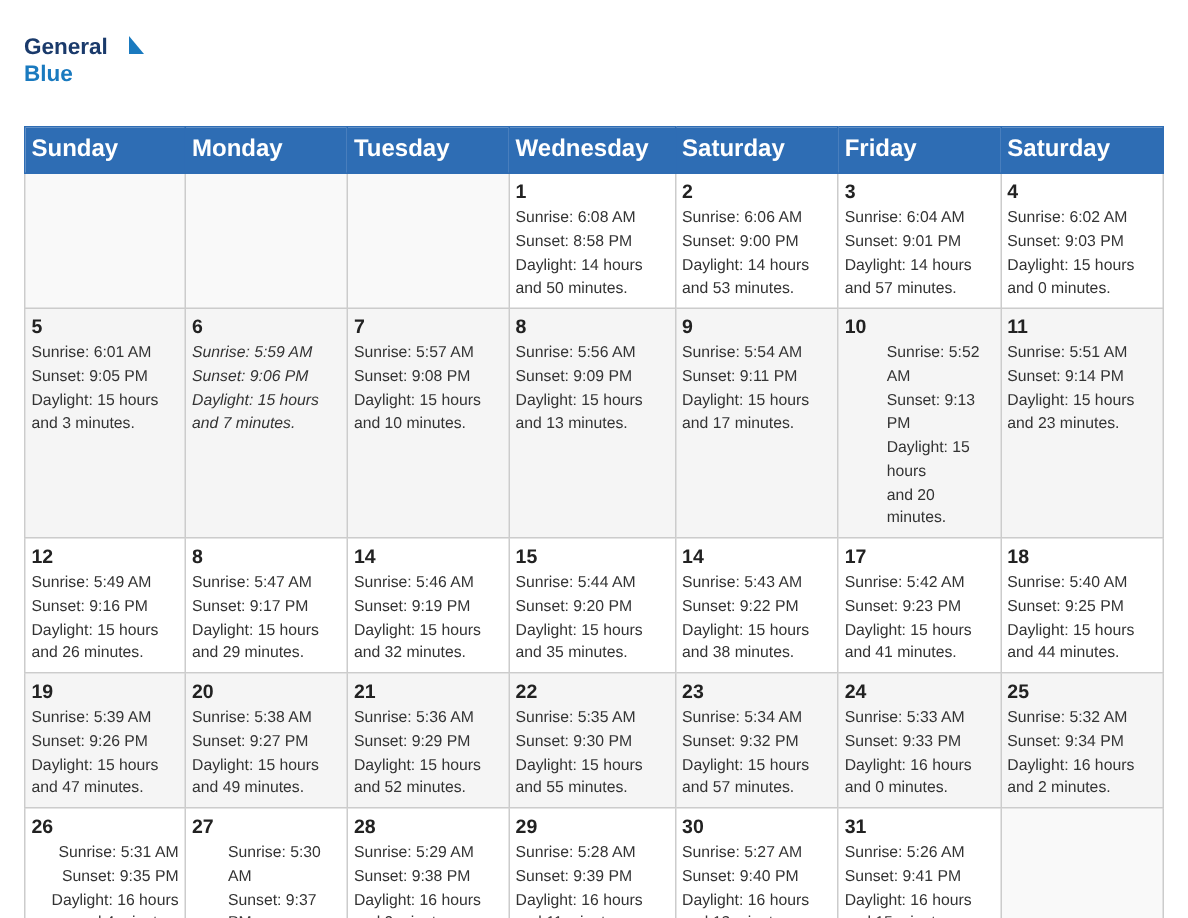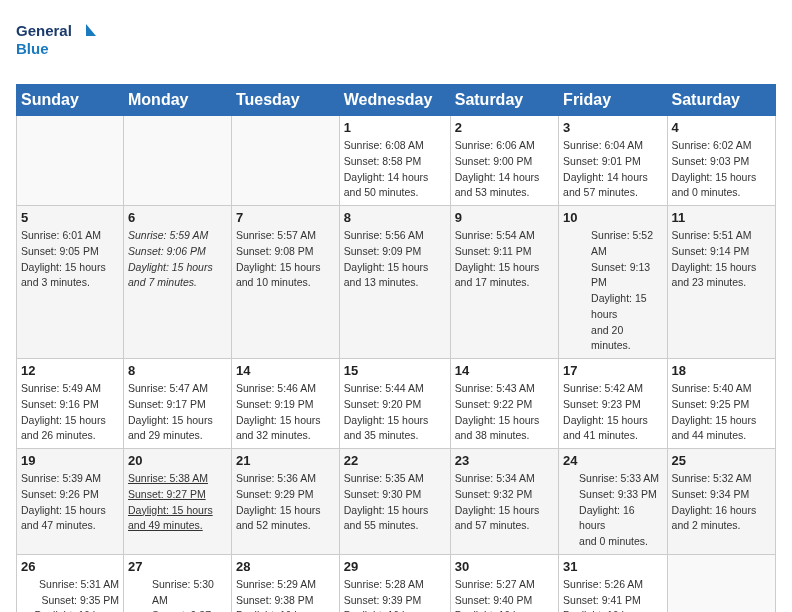--- a/index.html
+++ b/index.html
@@ -242,21 +242,21 @@
       <tr>
         <td>
           <div class="day-num">19</div>
           <div class="day-info" style="white-space: pre-line;">Sunrise: 5:39 AM
 Sunset: 9:26 PM
 Daylight: 15 hours
 and 47 minutes.</div>
         </td>
         <td>
           <div class="day-num">20</div>
-          <div class="day-info" style="white-space: pre-line; text-decoration: underline;">Sunrise: 5:38 AM
+          <div class="day-info" style="white-space: pre-line;">Sunrise: 5:38 AM
 Sunset: 9:27 PM
 Daylight: 15 hours
 and 49 minutes.</div>
         </td>
         <td>
           <div class="day-num">21</div>
           <div class="day-info" style="white-space: pre-line;">Sunrise: 5:36 AM
 Sunset: 9:29 PM
 Daylight: 15 hours
 and 52 minutes.</div>
@@ -270,21 +270,21 @@
         </td>
         <td>
           <div class="day-num">23</div>
           <div class="day-info" style="white-space: pre-line;">Sunrise: 5:34 AM
 Sunset: 9:32 PM
 Daylight: 15 hours
 and 57 minutes.</div>
         </td>
         <td>
           <div class="day-num">24</div>
-          <div class="day-info" style="white-space: pre-line; margin-left: 16px;">Sunrise: 5:33 AM
+          <div class="day-info" style="white-space: pre-line;">Sunrise: 5:33 AM
 Sunset: 9:33 PM
 Daylight: 16 hours
 and 0 minutes.</div>
         </td>
         <td>
           <div class="day-num">25</div>
           <div class="day-info" style="white-space: pre-line;">Sunrise: 5:32 AM
 Sunset: 9:34 PM
 Daylight: 16 hours
 and 2 minutes.</div>

